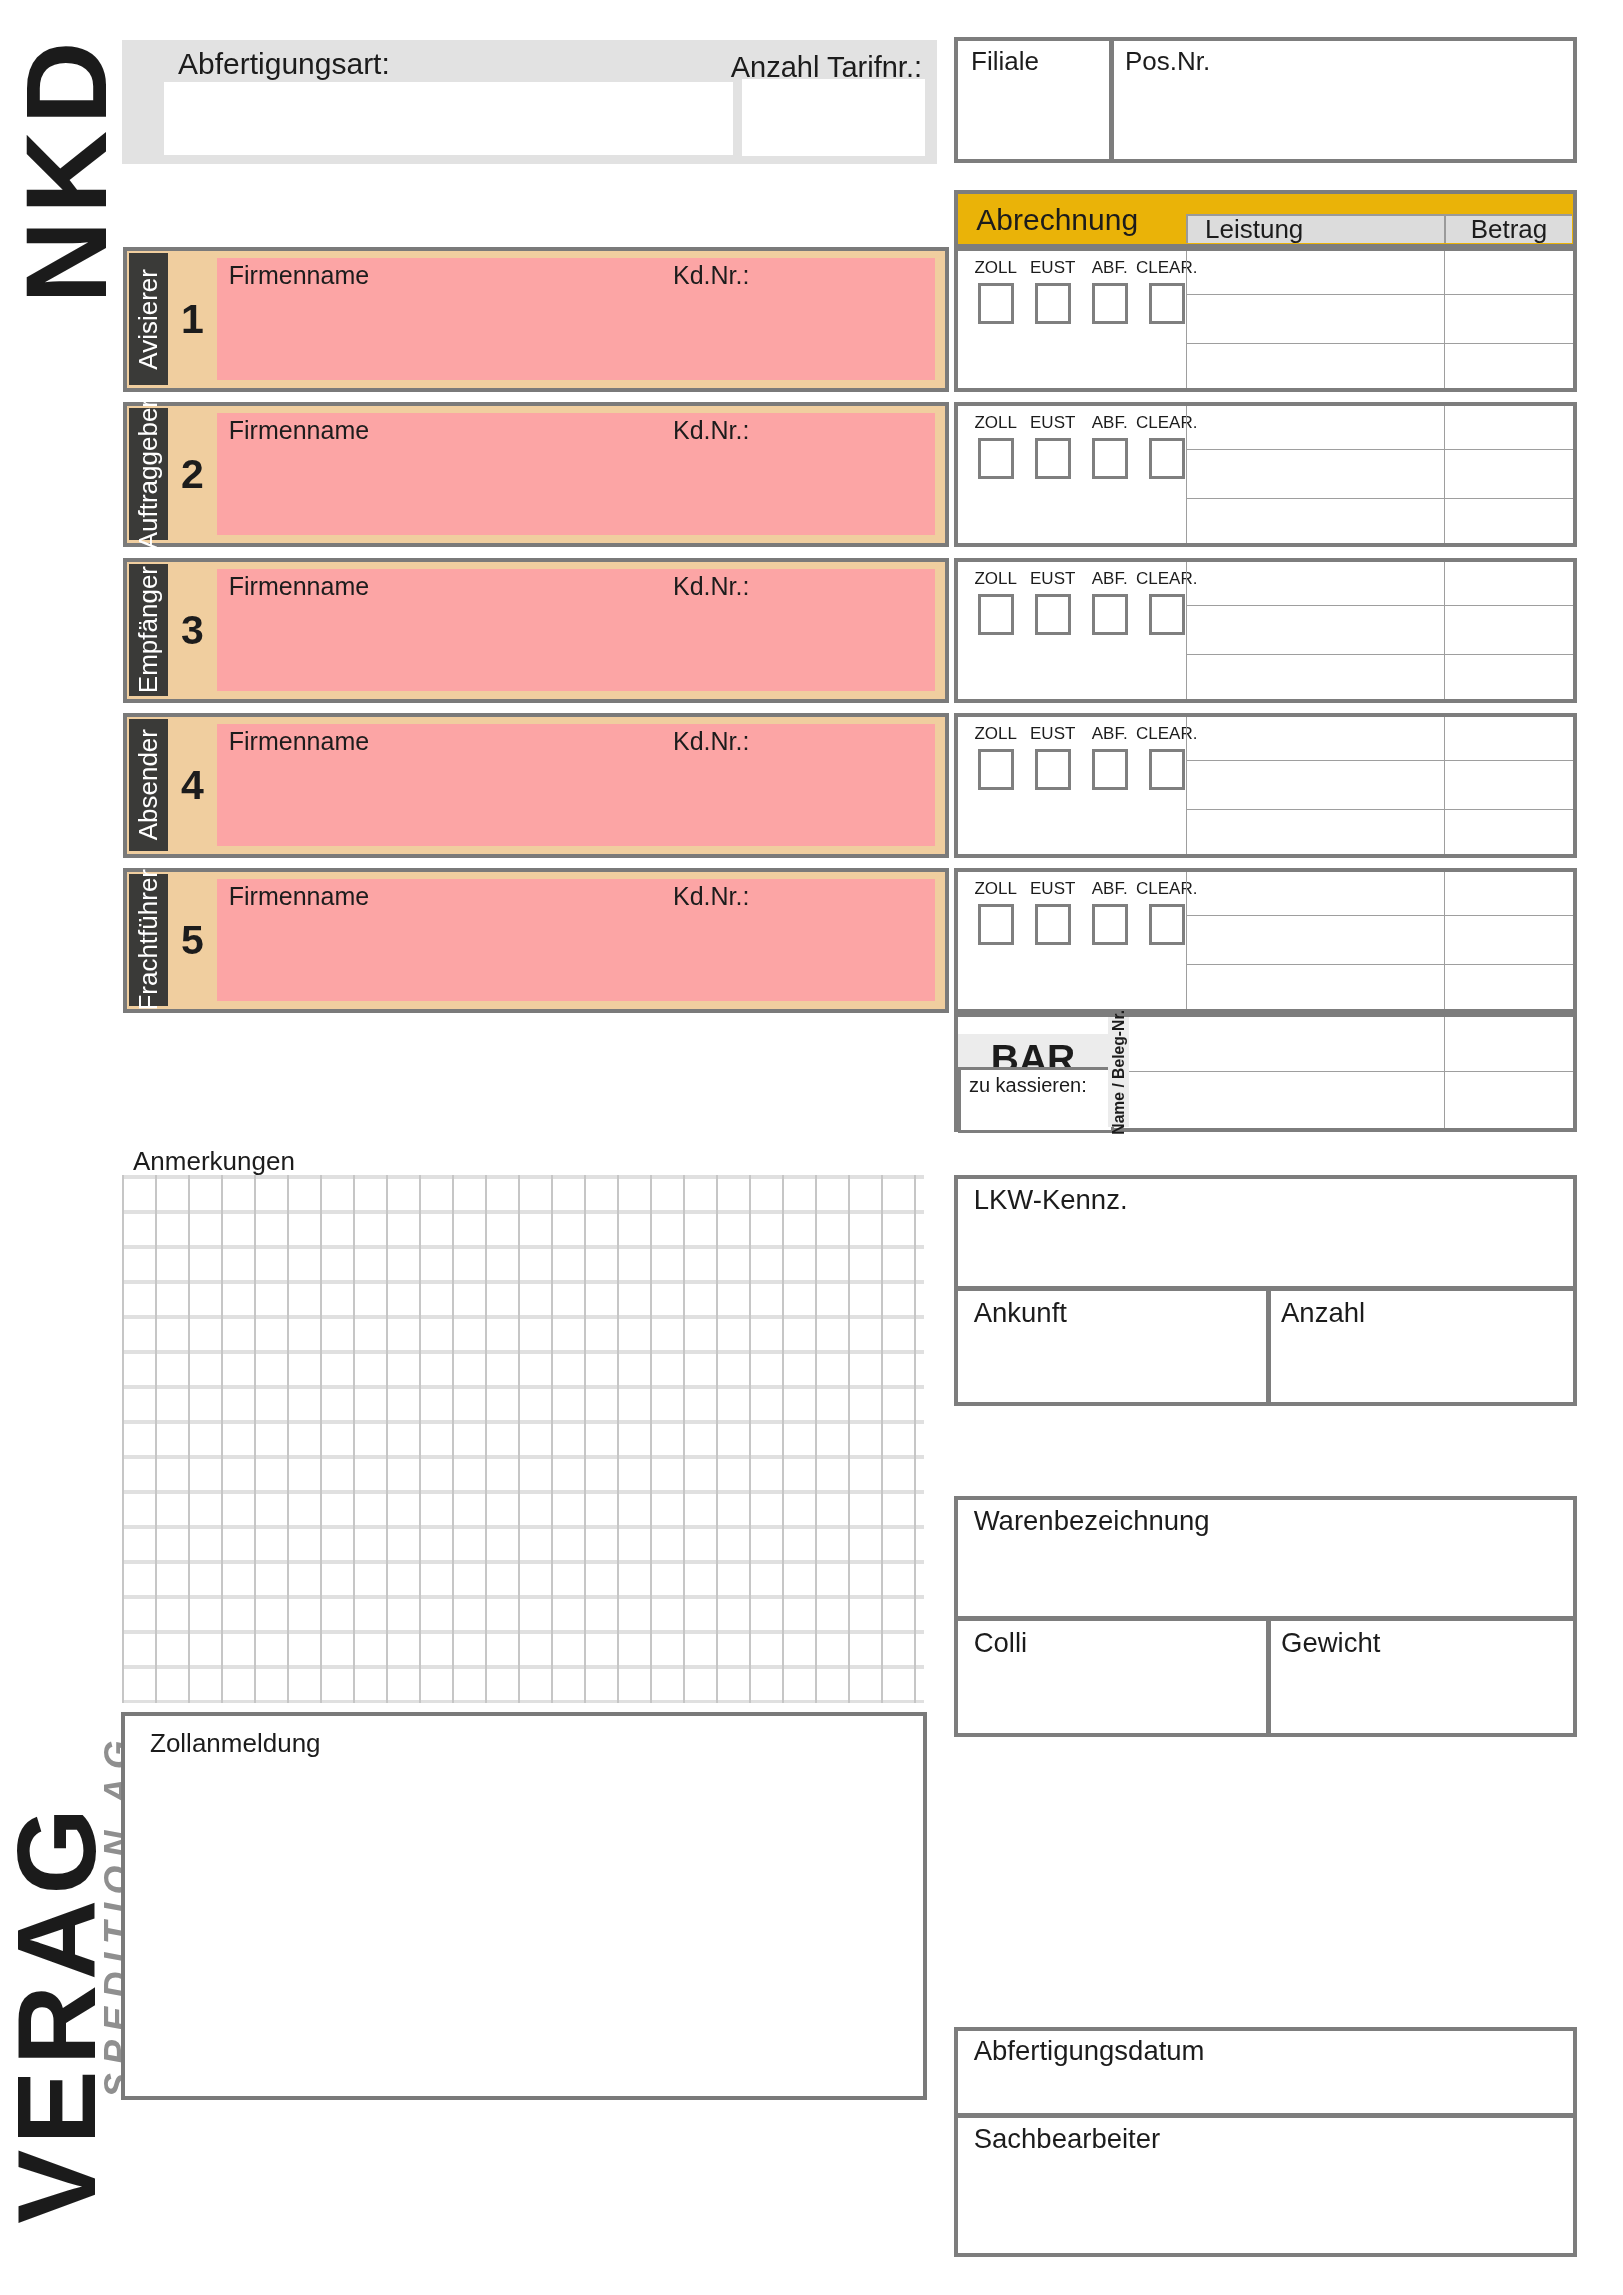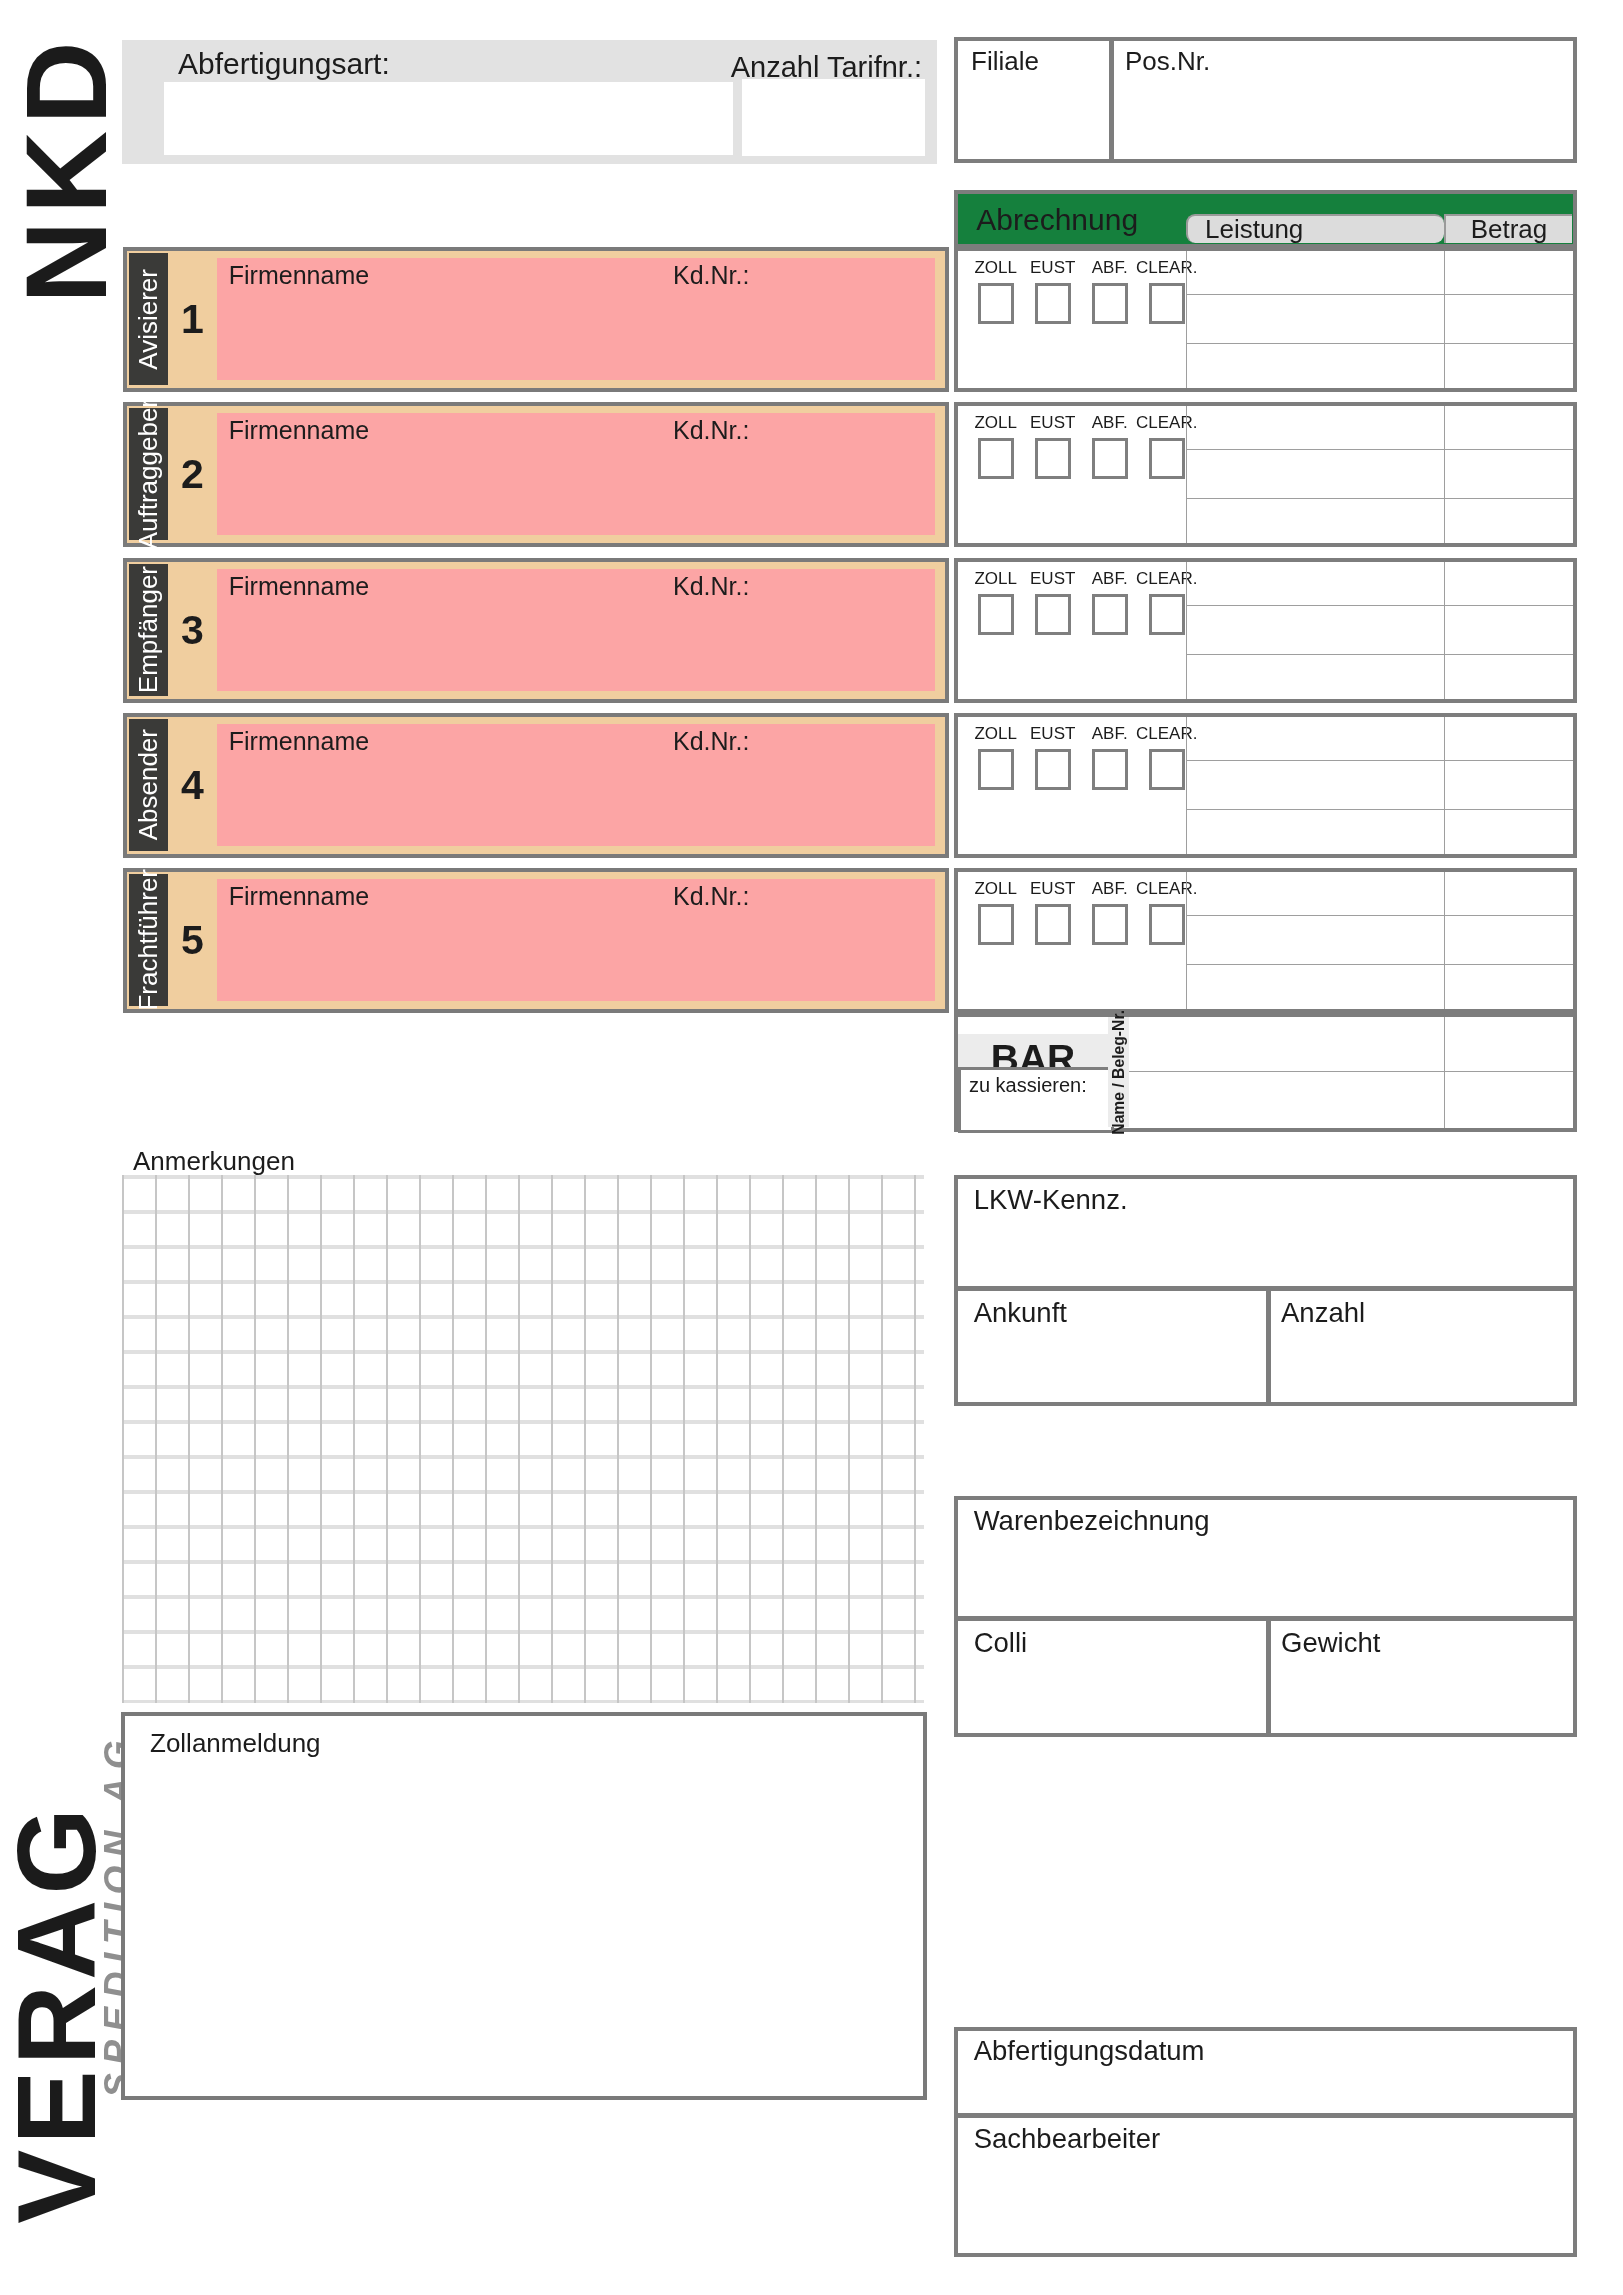--- a/index.html
+++ b/index.html
@@ -21,24 +21,24 @@
   .hdr-label2{left:563px;top:10.5px;width:237px;font-size:29px;text-align:right;}
   .hdr-input1{left:42px;top:42px;width:569px;height:73px;background:#fff;}
   .hdr-input2{left:620px;top:39px;width:183px;height:77px;background:#fff;}
 
   .filiale-box{left:954px;top:37px;width:623px;height:126px;border:4.6px solid #7d7d7d;background:#fff;}
   .filiale-div{left:151px;top:0;width:4.6px;height:100%;background:#7d7d7d;}
   .filiale-lbl{left:13px;top:5.2px;font-size:26px;}
   .posnr-lbl{left:167px;top:5.2px;font-size:26px;}
 
   
-  .abr-head{left:954px;top:190px;width:623px;height:58px;border:4.6px solid #7d7d7d;background:#15803d;}
+  .abr-head{left:954px;top:190px;width:623px;height:58px;border:4.6px solid #7d7d7d;background:#eab308;}
   .abr-title{left:18.3px;top:9.2px;font-size:30px;}
   .abr-cell{top:19.6px;height:29px;background:#dcdcdc;border-top:2px solid #9a9a9a;border-left:2px solid #9a9a9a;display:flex;align-items:center;font-size:26px;}
-  .abr-cell.leistung{left:228px;width:258px;padding-left:17px;border-radius:9px;}
+  .abr-cell.leistung{left:228px;width:258px;padding-left:17px;}
   .abr-cell.betrag{left:486px;width:128px;justify-content:center;}
 
   
   .band{left:954px;width:623px;height:145px;border:4.6px solid #7d7d7d;background:#fff;}
   .vline{position:absolute;top:0;bottom:0;width:1.3px;background:#9e9e9e;}
   .hline{position:absolute;height:1.3px;background:#9e9e9e;}
   .cbpanel{position:absolute;left:0;top:0;bottom:0;width:228px;display:flex;padding:6.5px 0 0 9.2px;}
   .cbcol{width:57px;display:flex;flex-direction:column;align-items:center;}
   .cblabel{font-size:17px;letter-spacing:0px;}
   .cbbox{width:36px;height:41px;margin-top:5.9px;border:3.9px solid #7f7f7f;background:#fff;box-sizing:border-box;}

